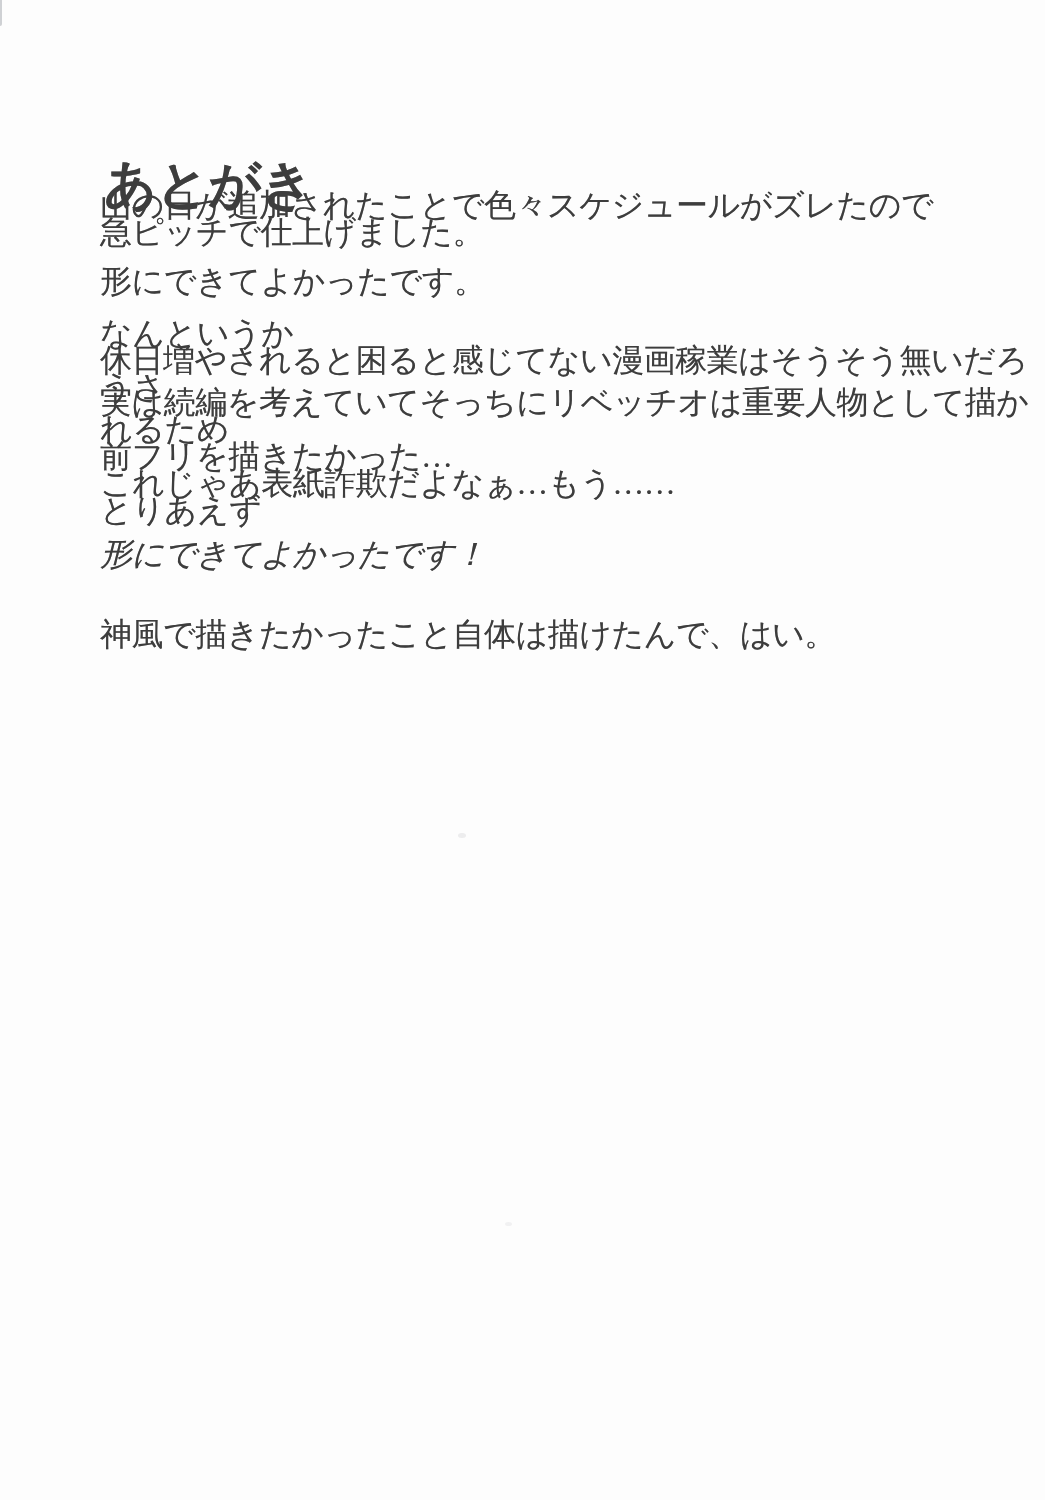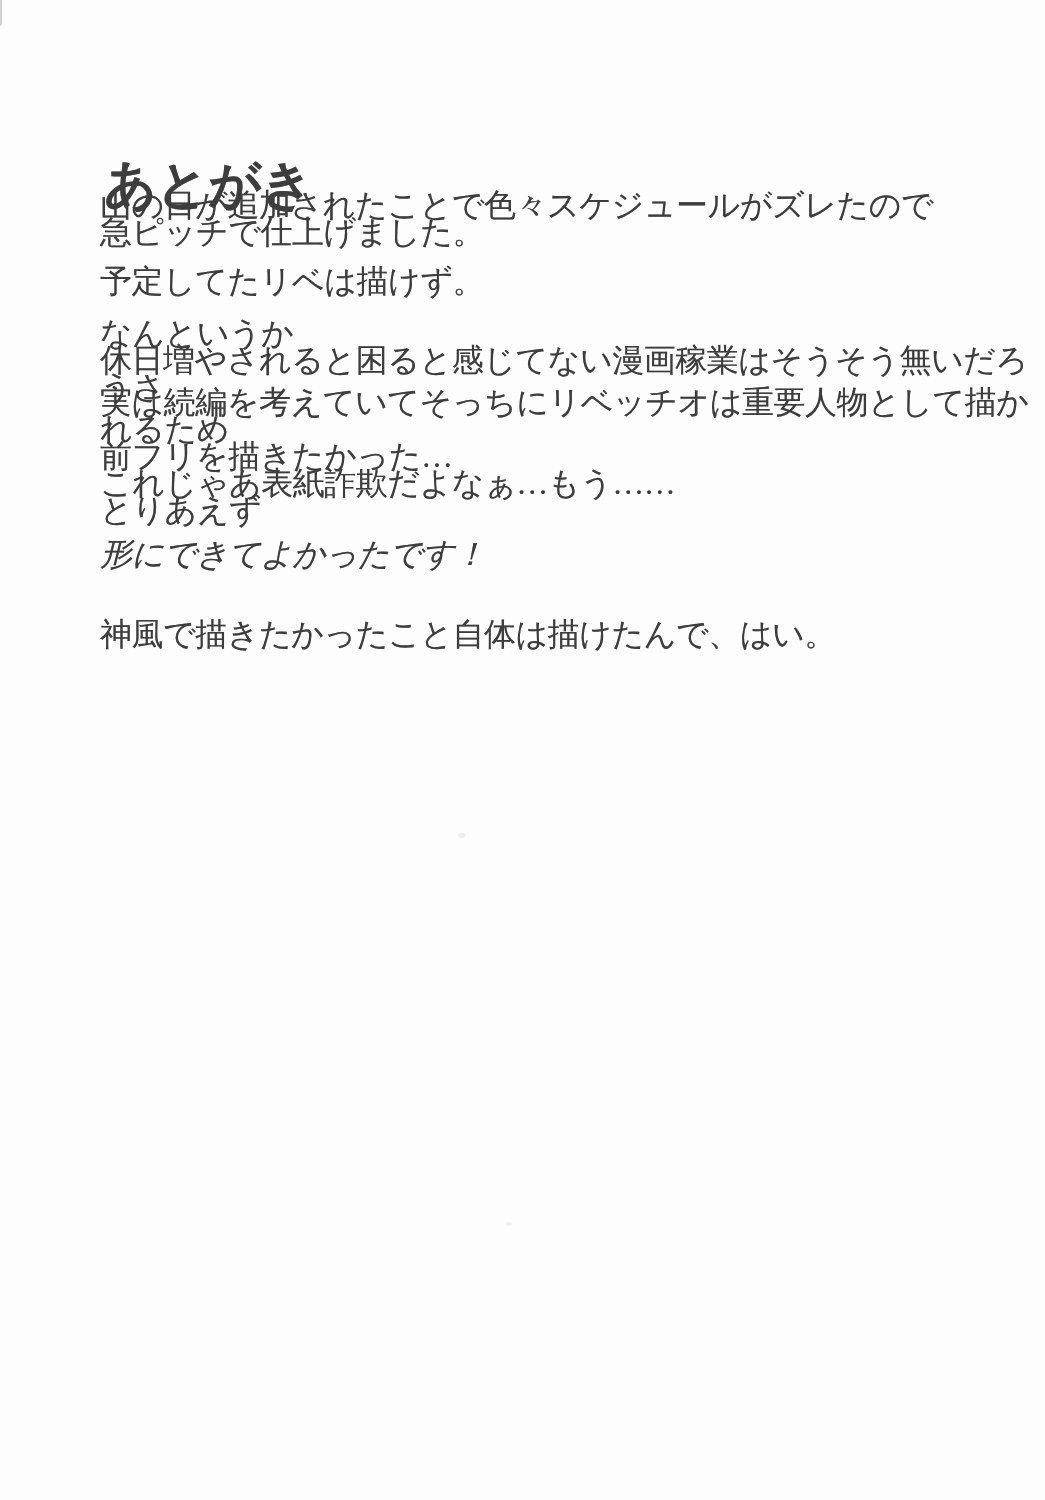--- a/index.html
+++ b/index.html
@@ -80,21 +80,21 @@
 <body>
 
 <div class="page">
   <div class="scan-edge"></div>
 
   <h1 class="afterword-title">あとがき</h1>
 
   <div class="para para-schedule">山の日が追加されたことで色々スケジュールがズレたので
 急ピッチで仕上げました。</div>
 
-  <div class="para para-libe">予定してたリベは描けず。</div>
+  <div class="para para-libe">形にできてよかったです。</div>
 
   <div class="para para-sequel">実は続編を考えていてそっちにリベッチオは重要人物として描かれるため
 前フリを描きたかった…
 これじゃあ表紙詐欺だよなぁ…もう……
 とりあえず</div>
 
   <div class="para para-holiday">なんというか
 休日増やされると困ると感じてない漫画稼業はそうそう無いだろうさ</div>
 
   <div class="para para-finished">形にできてよかったです！</div>

